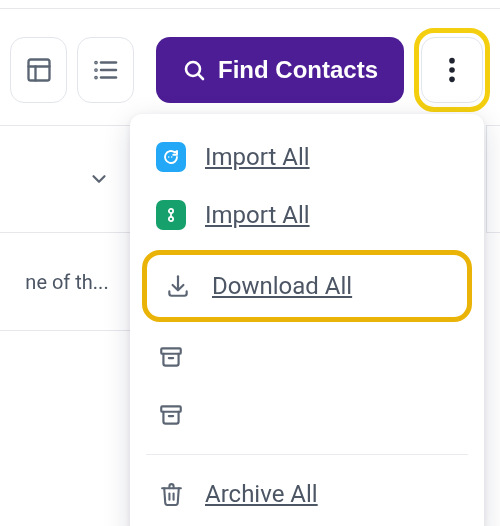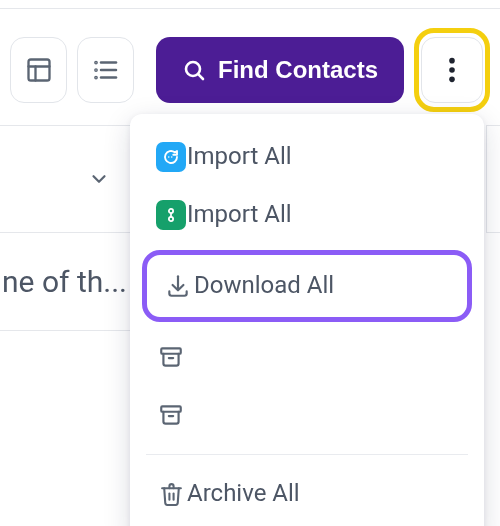--- a/index.html
+++ b/index.html
@@ -97,60 +97,63 @@
       color: #5b6573;
     }
     .left-row {
       height: 98px;
       border-right: 1px solid #e5e7eb;
       border-bottom: 1px solid #e5e7eb;
       display: flex;
       align-items: center;
       padding-left: 2px;
       color: #4d5665;
-      font-size: 30px;
+      font-size: 20px;
       white-space: nowrap;
       overflow: hidden;
+      justify-content: center;
     }
     .menu-panel {
       position: absolute;
       top: 114px;
       left: 130px;
       width: 354px;
       background: #fff;
       border-radius: 12px;
       box-shadow: 0 8px 28px rgba(20, 30, 60, 0.15), 0 2px 6px rgba(20,30,60,0.08);
       padding: 14px 12px 16px 12px;
     }
     .menu-item {
       display: flex;
-      gap: 1px;
+      align-items: center;
+      gap: 19px;
       padding: 14px 14px;
       color: #4d5665;
       font-size: 24px;
       border-radius: 10px;
+      text-decoration: underline;
     }
     .menu-item .mi-icon {
       width: 30px;
       height: 30px;
       display: flex;
       align-items: center;
       justify-content: center;
       flex-shrink: 0;
     }
     .badge-blue {
       width: 30px; height: 30px; background: #22a8f6; border-radius: 7px;
       display:flex; align-items:center; justify-content:center; color:#fff;
     }
     .badge-green {
       width: 30px; height: 30px; background: #16a06b; border-radius: 7px;
       display:flex; align-items:center; justify-content:center; color:#fff;
     }
     .menu-highlight {
-      border: 5px solid #8b5cf6;
+      border: 5px solid #eab308;
       border-radius: 18px;
       padding: 4px 6px;
       margin: 6px 0;
     }
     .menu-highlight .menu-item { padding: 12px 10px; }
     .menu-sep {
       height: 1px;
       background: #e9ebef;
       margin: 10px 4px;
     }

